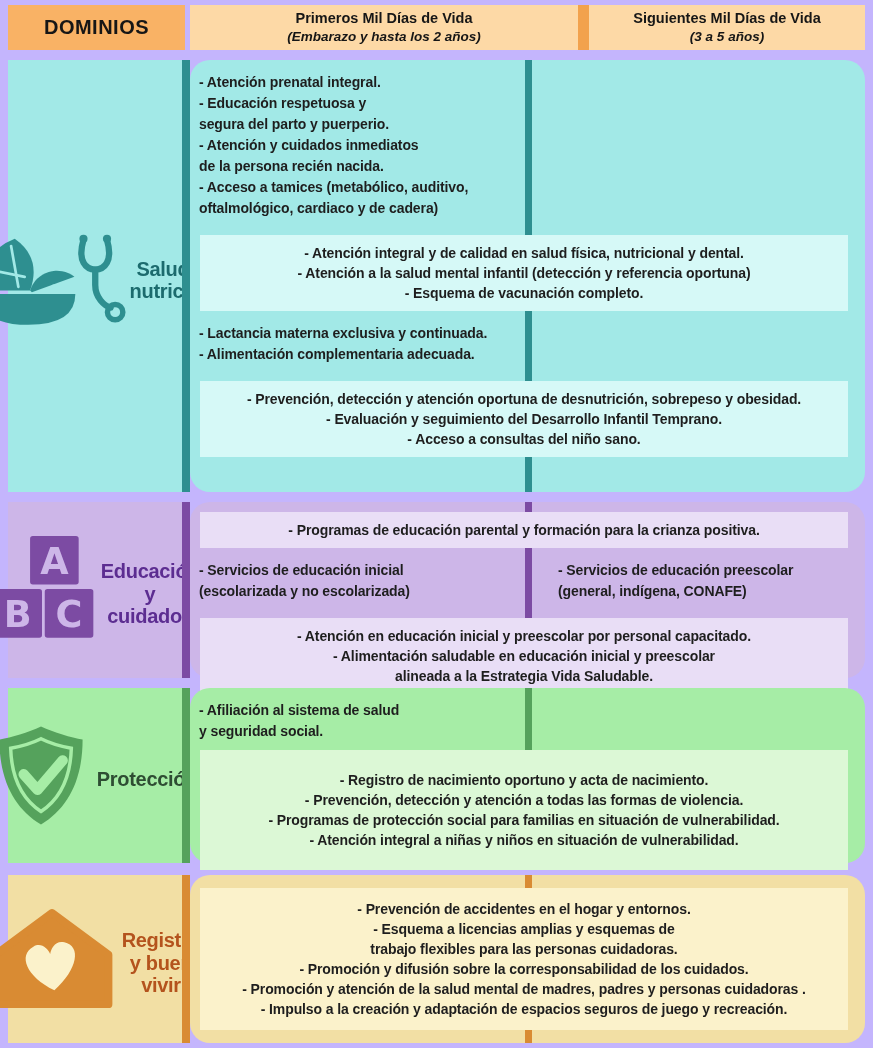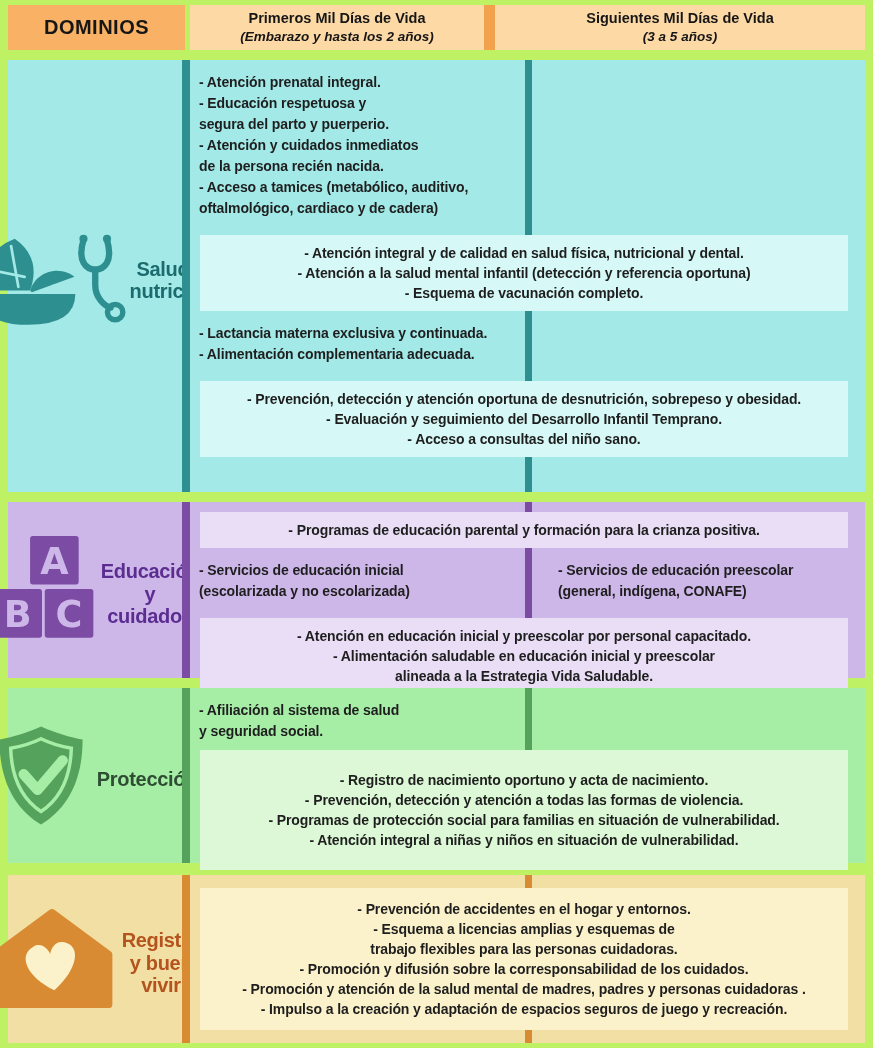--- a/index.html
+++ b/index.html
@@ -1,44 +1,44 @@
 <!DOCTYPE html>
 <html><head>
 <meta charset="utf-8">
 <style>
   html,body{margin:0;padding:0;background:#ffffff;}
-  .page{position:relative;width:873px;height:1048px;overflow:hidden;background:#bef264;
+  .page{position:relative;width:873px;height:1048px;overflow:hidden;background:#c4b5fd;
         font-family:"Liberation Sans",sans-serif;color:var(--text,#1e1e1e);}
   
   .hdr{display:flex;height:45px;margin:5px 8px 10px 8px;}
   .hdr-domains{width:177px;margin-right:5px;background:var(--hdr-domains-bg,#f9b265);
        display:flex;align-items:center;justify-content:center;
        font-size:20px;font-weight:bold;color:#161616;letter-spacing:.5px;}
   .hdr-cols{flex:1;display:flex;background:var(--hdr-cols-bg,#fdd9a6);}
   .hdr-col{display:flex;flex-direction:column;align-items:center;justify-content:center;
        text-align:center;line-height:1.35;color:#161616;}
-  .hdr-col.first{width:294px;}
+  .hdr-col.first{width:388px;}
   .hdr-col.second{flex:1;}
   .hdr-title{font-size:14.5px;font-weight:bold;}
   .hdr-sub{font-size:13.5px;font-weight:bold;font-style:italic;}
   .hdr-divider{width:11px;background:var(--hdr-divider,#f2a24d);}
   
   .sec{display:flex;margin:0 8px 10px 8px;}
   .sec-salud-y-nutricion{height:432px;}
   .sec-educacion-y-cuidados{height:176px;}
   .sec-proteccion{height:175px;margin-bottom:12px;}
   .sec-bienestar-y-buen-vivir{height:168px;}
   .panel{width:174px;background:var(--bg);display:flex;flex-direction:row;
          align-items:center;justify-content:center;}
   .icon-wrap{color:var(--dark);}
   .icon-wrap svg{display:block;}
   .domain-label{margin-top:8px;font-size:20px;font-weight:bold;line-height:1.12;
         text-align:center;color:var(--labelc);letter-spacing:-0.3px;padding:0 4px;}
   .vbar{width:8px;background:var(--dark);}
-  .content{flex:1;position:relative;background:var(--bg);}
+  .content{flex:1;position:relative;background:var(--bg);border-radius:20px;}
   .midbar{position:absolute;left:335px;top:0;bottom:0;width:7px;background:var(--dark);}
   .row{position:relative;display:flex;padding:12px 0 0 0;}
   .col-left{flex:0 0 342px;padding-left:9px;}
   .col-right{flex:1;padding-left:17px;}
   .box{position:relative;margin:10px 17px 0 10px;background:var(--box);
        padding:8px 22px;text-align:center;}
   .row + .box{margin-top:16px;}
   .sec-proteccion .box{padding:20px 6px;margin-top:8px;}
   .sec-bienestar-y-buen-vivir .box{margin-top:13px;padding:11px 6px;}
   .line{font-size:14px;font-weight:bold;line-height:20px;white-space:nowrap;

